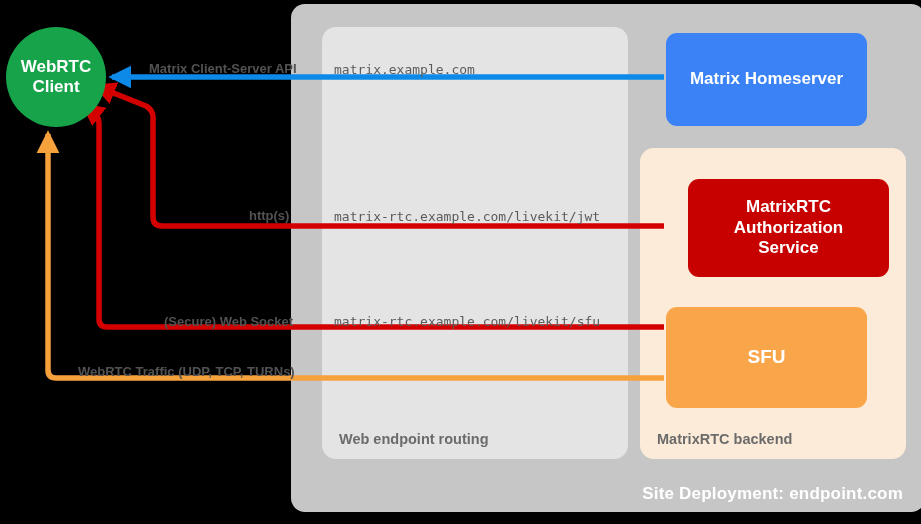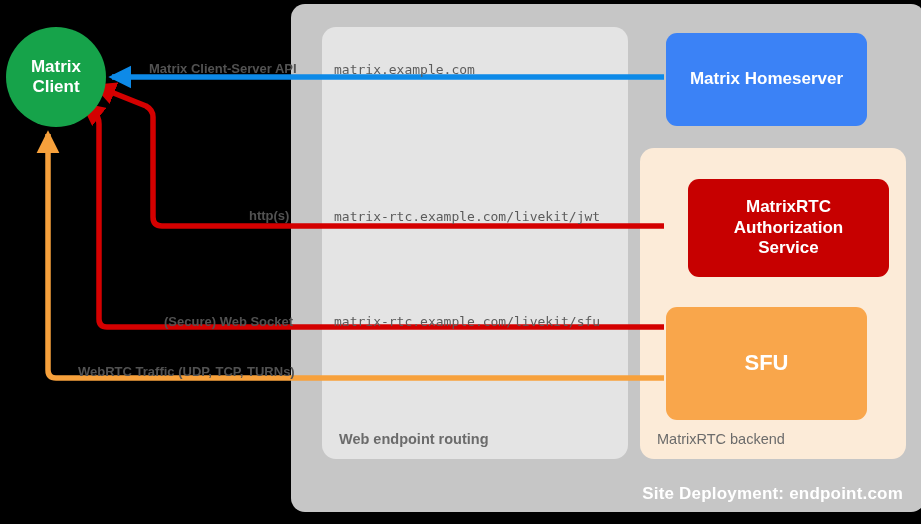--- a/index.html
+++ b/index.html
@@ -60,21 +60,21 @@
     height: 311px;
     background: #fcebd8;
     border-radius: 14px;
   }
   #matrixrtc-backend-label {
     position: absolute;
     left: 17px;
     bottom: 12px;
     color: #6b6b6b;
     font-size: 14.5px;
-    font-weight: normal;
+    font-weight: bold;
   }
 
   
   #matrix-client-node {
     left: 6px;
     top: 27px;
     width: 100px;
     height: 100px;
     border-radius: 50%;
     background: #16a34a;
@@ -113,23 +113,23 @@
     width: 201px;
     height: 98px;
     background: #c70000;
     font-size: 17px;
     margin-left: 22px;
   }
   #sfu-node {
     left: 666px;
     top: 307px;
     width: 201px;
-    height: 113px;
+    height: 101px;
     background: #f9a64b;
-    font-size: 22px;
+    font-size: 19px;
   }
 
   
   #connectors {
     left: 0; top: 0;
     width: 921px;
     height: 524px;
     pointer-events: none;
   }
 
@@ -189,21 +189,21 @@
     <path d="M 664 77 L 112 77" stroke="#0d8ae8" stroke-width="5.5" fill="none" marker-end="url(#arrow-blue)"></path>
 
     <path d="M 664 226 L 162 226 Q 153 226 153 217 L 153 117 Q 153 110 146 106 L 96 86" stroke="#d40000" stroke-width="5.5" fill="none" stroke-linejoin="round" marker-end="url(#arrow-red)"></path>
 
     <path d="M 664 327 L 107 327 Q 99 327 99 319 L 99 124 Q 99 116 93 112 L 84 105" stroke="#d40000" stroke-width="5.5" fill="none" stroke-linejoin="round" marker-end="url(#arrow-red)"></path>
 
     <path d="M 664 378 L 56 378 Q 48 378 48 370 L 48 134" stroke="#f7a13c" stroke-width="5.5" fill="none" stroke-linejoin="round" marker-end="url(#arrow-orange)"></path>
   </svg>
 
   <div class="abs" id="matrix-client-node">
-    <span>Matrix</span>
+    <span>WebRTC</span>
     <span>Client</span>
   </div>
 
   <div class="abs node-box" id="matrix-homeserver-node">
     <span>Matrix Homeserver</span>
   </div>
 
   <div class="abs node-box" id="matrixrtc-auth-node">
     <div>
       <div>MatrixRTC</div>

